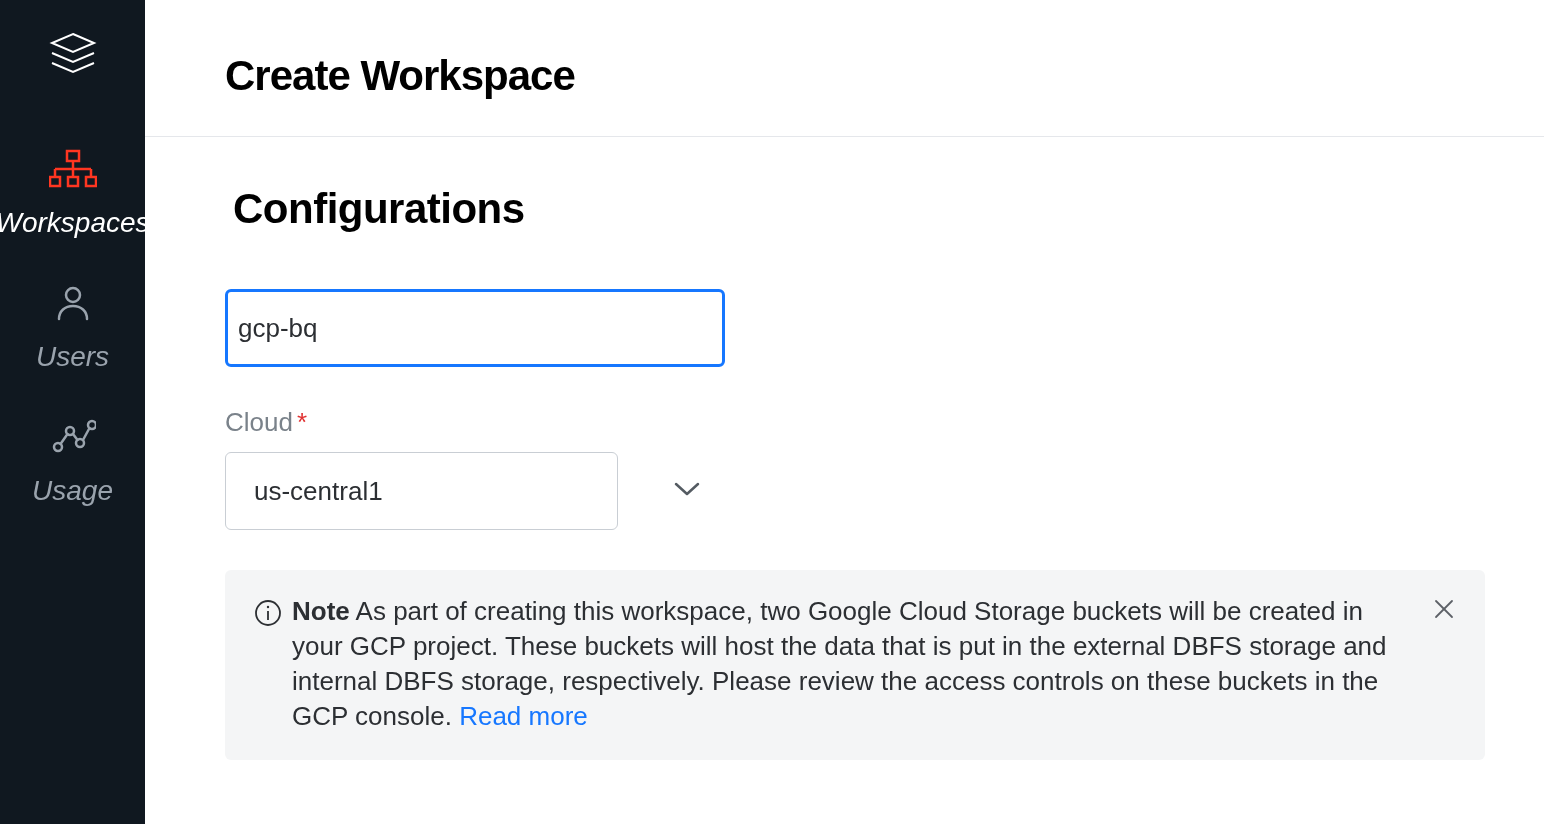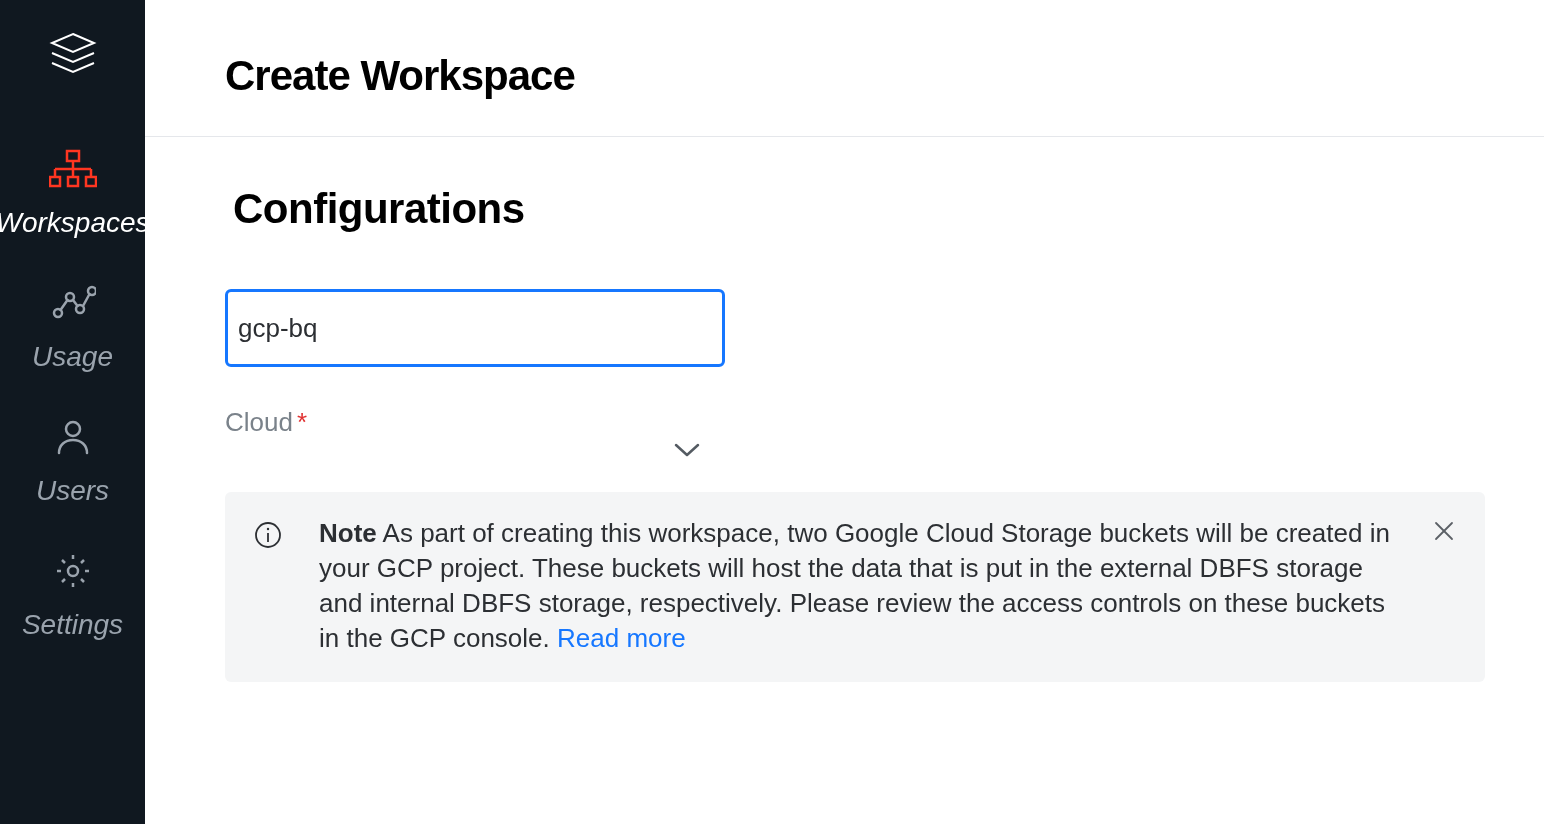--- a/index.html
+++ b/index.html
@@ -109,21 +109,21 @@
     top: 50%;
     transform: translateY(-50%);
     pointer-events: none;
   }
   .note-box {
     background: #f4f5f6;
     border-radius: 6px;
     padding: 24px 28px 26px 28px;
     display: flex;
     align-items: flex-start;
-    gap: 36px;
+    gap: 9px;
     width: 1260px;
     margin-top: 18px;
   }
   .note-icon { flex-shrink:0; margin-top:4px; }
   .note-text {
     font-size: 26px;
     line-height: 1.35;
     color: #2c2f33;
     flex: 1;
   }
@@ -155,71 +155,63 @@
         <rect x="1" y="28" width="10" height="9"></rect>
         <rect x="19" y="28" width="10" height="9"></rect>
         <rect x="37" y="28" width="10" height="9"></rect>
       </svg>
     </span>
     <span class="nav-label">Workspaces</span>
   </div>
 
   <div class="nav-item">
     <span class="nav-icon">
+      <svg width="40" height="40" viewBox="0 0 40 40" fill="none" stroke="#9aa3ad" stroke-width="2.5" stroke-linecap="round">
+        <circle cx="20" cy="12" r="7"></circle>
+        <path d="M6 36c0-8 6-13 14-13s14 5 14 13"></path>
+      </svg>
+    </span>
+    <span class="nav-label">Users</span>
+  </div>
+
+  <div class="nav-item">
+    <span class="nav-icon">
       <svg width="46" height="40" viewBox="0 0 46 40" fill="none" stroke="#9aa3ad" stroke-width="2.5" stroke-linecap="round">
         <circle cx="8" cy="30" r="4"></circle>
         <circle cx="20" cy="14" r="4"></circle>
         <circle cx="30" cy="26" r="4"></circle>
         <circle cx="42" cy="8" r="4"></circle>
         <line x1="10.5" y1="27" x2="17.5" y2="17"></line>
         <line x1="23" y1="17" x2="27.5" y2="23"></line>
         <line x1="33" y1="23" x2="39.5" y2="11"></line>
       </svg>
     </span>
     <span class="nav-label">Usage</span>
   </div>
 
-  <div class="nav-item">
-    <span class="nav-icon">
-      <svg width="40" height="40" viewBox="0 0 40 40" fill="none" stroke="#9aa3ad" stroke-width="2.5" stroke-linecap="round">
-        <circle cx="20" cy="12" r="7"></circle>
-        <path d="M6 36c0-8 6-13 14-13s14 5 14 13"></path>
-      </svg>
-    </span>
-    <span class="nav-label">Users</span>
-  </div>
-
-  <div class="nav-item">
-    <span class="nav-icon">
-      <svg width="40" height="40" viewBox="0 0 40 40" fill="none" stroke="#9aa3ad" stroke-width="2.5">
-        <circle cx="20" cy="20" r="5"></circle>
-        <path d="M20 4v4M20 32v4M36 20h-4M8 20H4M31 9l-3 3M12 28l-3 3M31 31l-3-3M12 12L9 9"></path>
-      </svg>
-    </span>
-    <span class="nav-label">Settings</span>
-  </div>
 </nav>
 
 <main class="main">
   <h1 class="page-title">Create Workspace</h1>
   <hr class="hr">
   <h2 class="section-title">Configurations</h2>
 
   <div class="form-row">
     <div class="form-field" style="width:500px">
       <input class="input focused" type="text" value="gcp-bq" style="">
     </div>
   </div>
 
   <div class="form-row">
     <div class="form-field" style="width:500px">
       <label class="field-label">
         <span>Cloud</span><span class="req">*</span>
       </label>
       <div class="select-wrap">
+        <input class="input" type="text" readonly="" value="us-central1" style="">
         <span class="chev">
           <svg width="28" height="18" viewBox="0 0 28 18" fill="none" stroke="#545b62" stroke-width="2.5" stroke-linecap="round" stroke-linejoin="round">
             <polyline points="3,4 14,14 25,4"></polyline>
           </svg>
         </span>
       </div>
     </div>
 
   </div>
 

